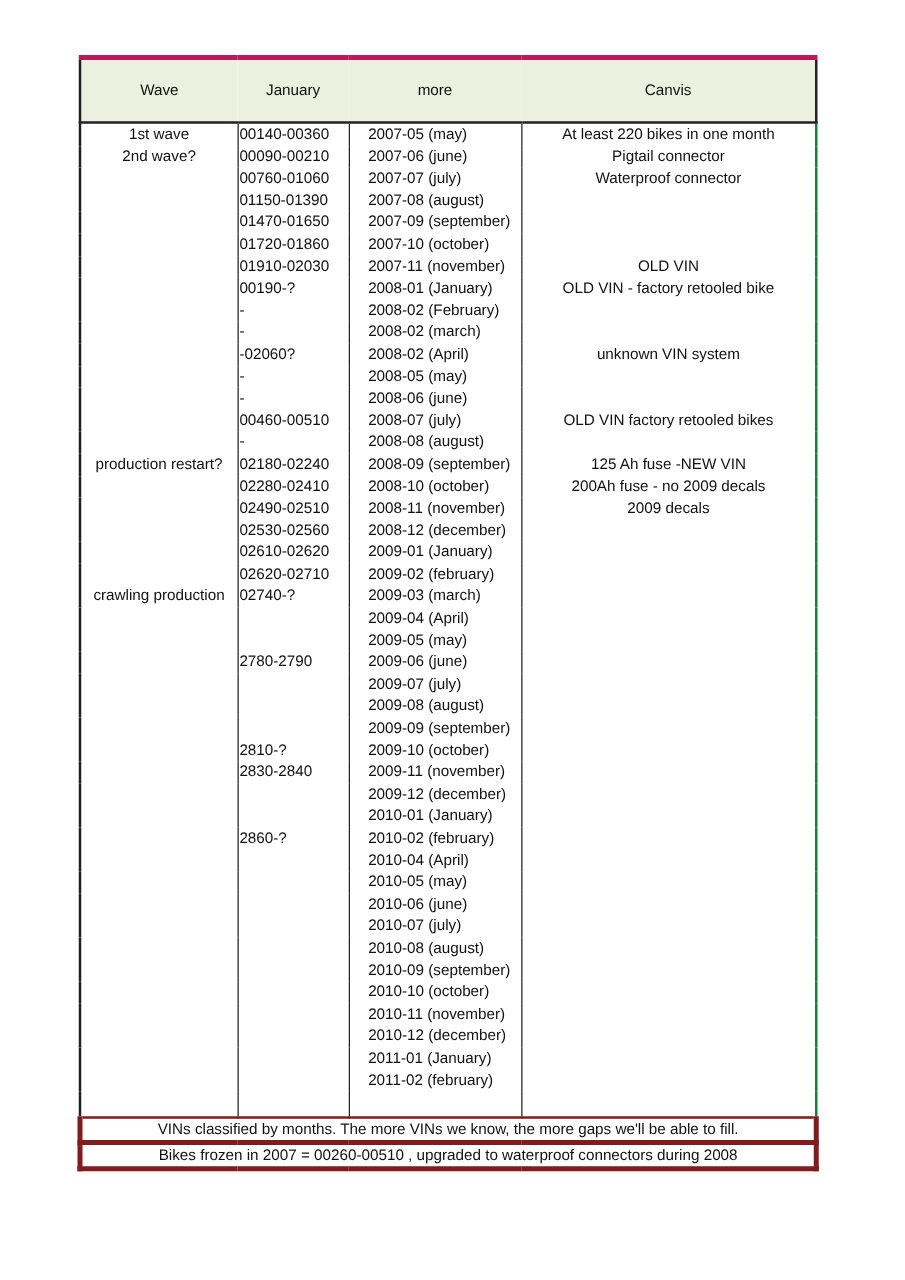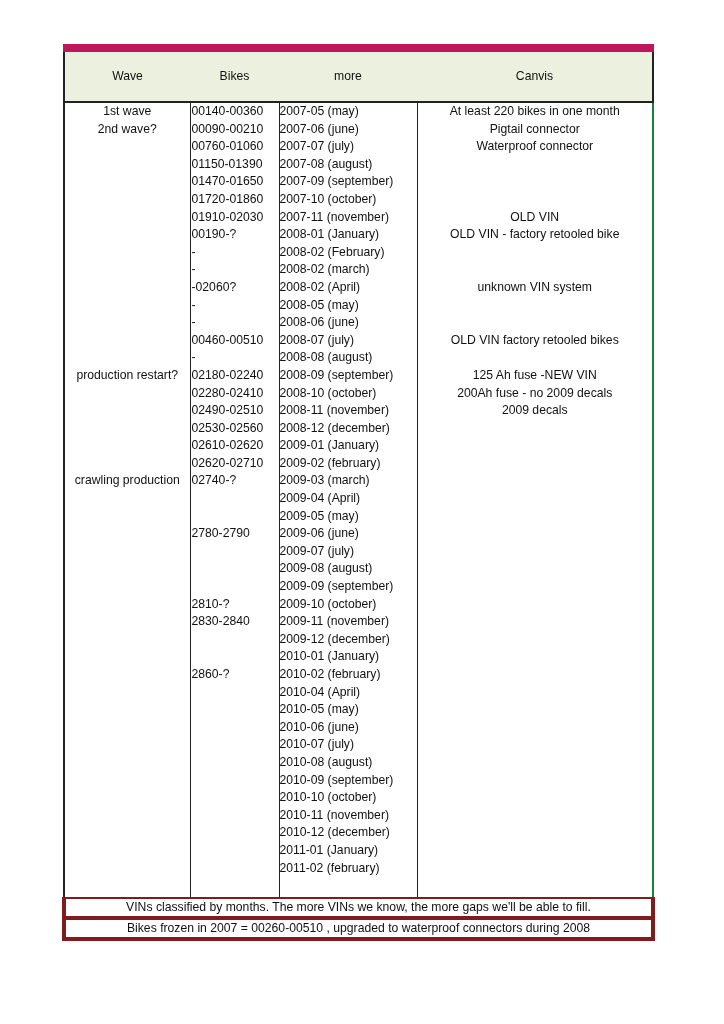--- a/index.html
+++ b/index.html
@@ -5,47 +5,47 @@
     html, body { margin: 0; padding: 0; background: #ffffff; }
     body { width: 724px; height: 1024px; position: relative; overflow: hidden;
       font-family: "Liberation Sans", sans-serif; color: #111; }
     .sheet { position: absolute; left: 62px; top: 44px; width: 589px; }
     table { border-collapse: collapse; width: 589px; table-layout: fixed; font-size: 12.2px; }
     col.c-wave { width: 126px; }
     col.c-serial { width: 89px; }
     col.c-data { width: 138px; }
     col.c-canvis { width: 236px; }
     thead th { background: #ebf1de; font-weight: normal; height: 17px; padding: 16px;
-      border-top: 8px solid #be185d; border-bottom: 2px solid #222; line-height: 17px; text-align: center; }
+      border-top: 4px solid #be185d; border-bottom: 2px solid #222; line-height: 17px; text-align: center; }
     thead th.first { border-left: 2px solid #222; }
     thead th.last { border-right: 2px solid #222; }
     tbody td { height: 17.6px; padding: 0; line-height: 17.6px; white-space: nowrap; overflow: hidden; }
     td.wave { text-align: center; border-left: 2px solid #222; border-right: 1.5px solid #222; margin-top: 40px; }
     td.serial { text-align: left; padding-left: 1px; border-right: 1.5px solid #222; }
-    td.date { text-align: left; padding-left: 0; border-right: 1.5px solid #222; }
+    td.date { text-align: left; padding-left: 15px; border-right: 1.5px solid #222; }
     td.canvis { text-align: center; border-right: 2px solid #15803d; }
     tr.spacer td { height: 20px; }
     tfoot td { text-align: center; height: 17px; line-height: 17px; padding: 0;
       border: 4px solid #7f1d1d; border-top-width: 2px; }
   </style>
 </head>
 <body>
 
 <div class="sheet">
   <table>
     <colgroup>
       <col class="c-wave">
         <col class="c-serial">
         <col class="c-data">
         <col class="c-canvis">
     </colgroup>
     <thead>
       <tr>
         <th class="first">Wave</th>
-        <th>Bikes</th>
+        <th>January</th>
         <th>more</th>
         <th class="last">Canvis</th>
       </tr>
     </thead>
     <tbody id="rows">
         <tr>
           <td class="wave">1st wave</td>
           <td class="serial">00140-00360</td>
           <td class="date">2007-05 (may)</td>
           <td class="canvis">At least 220 bikes  in one month</td>

